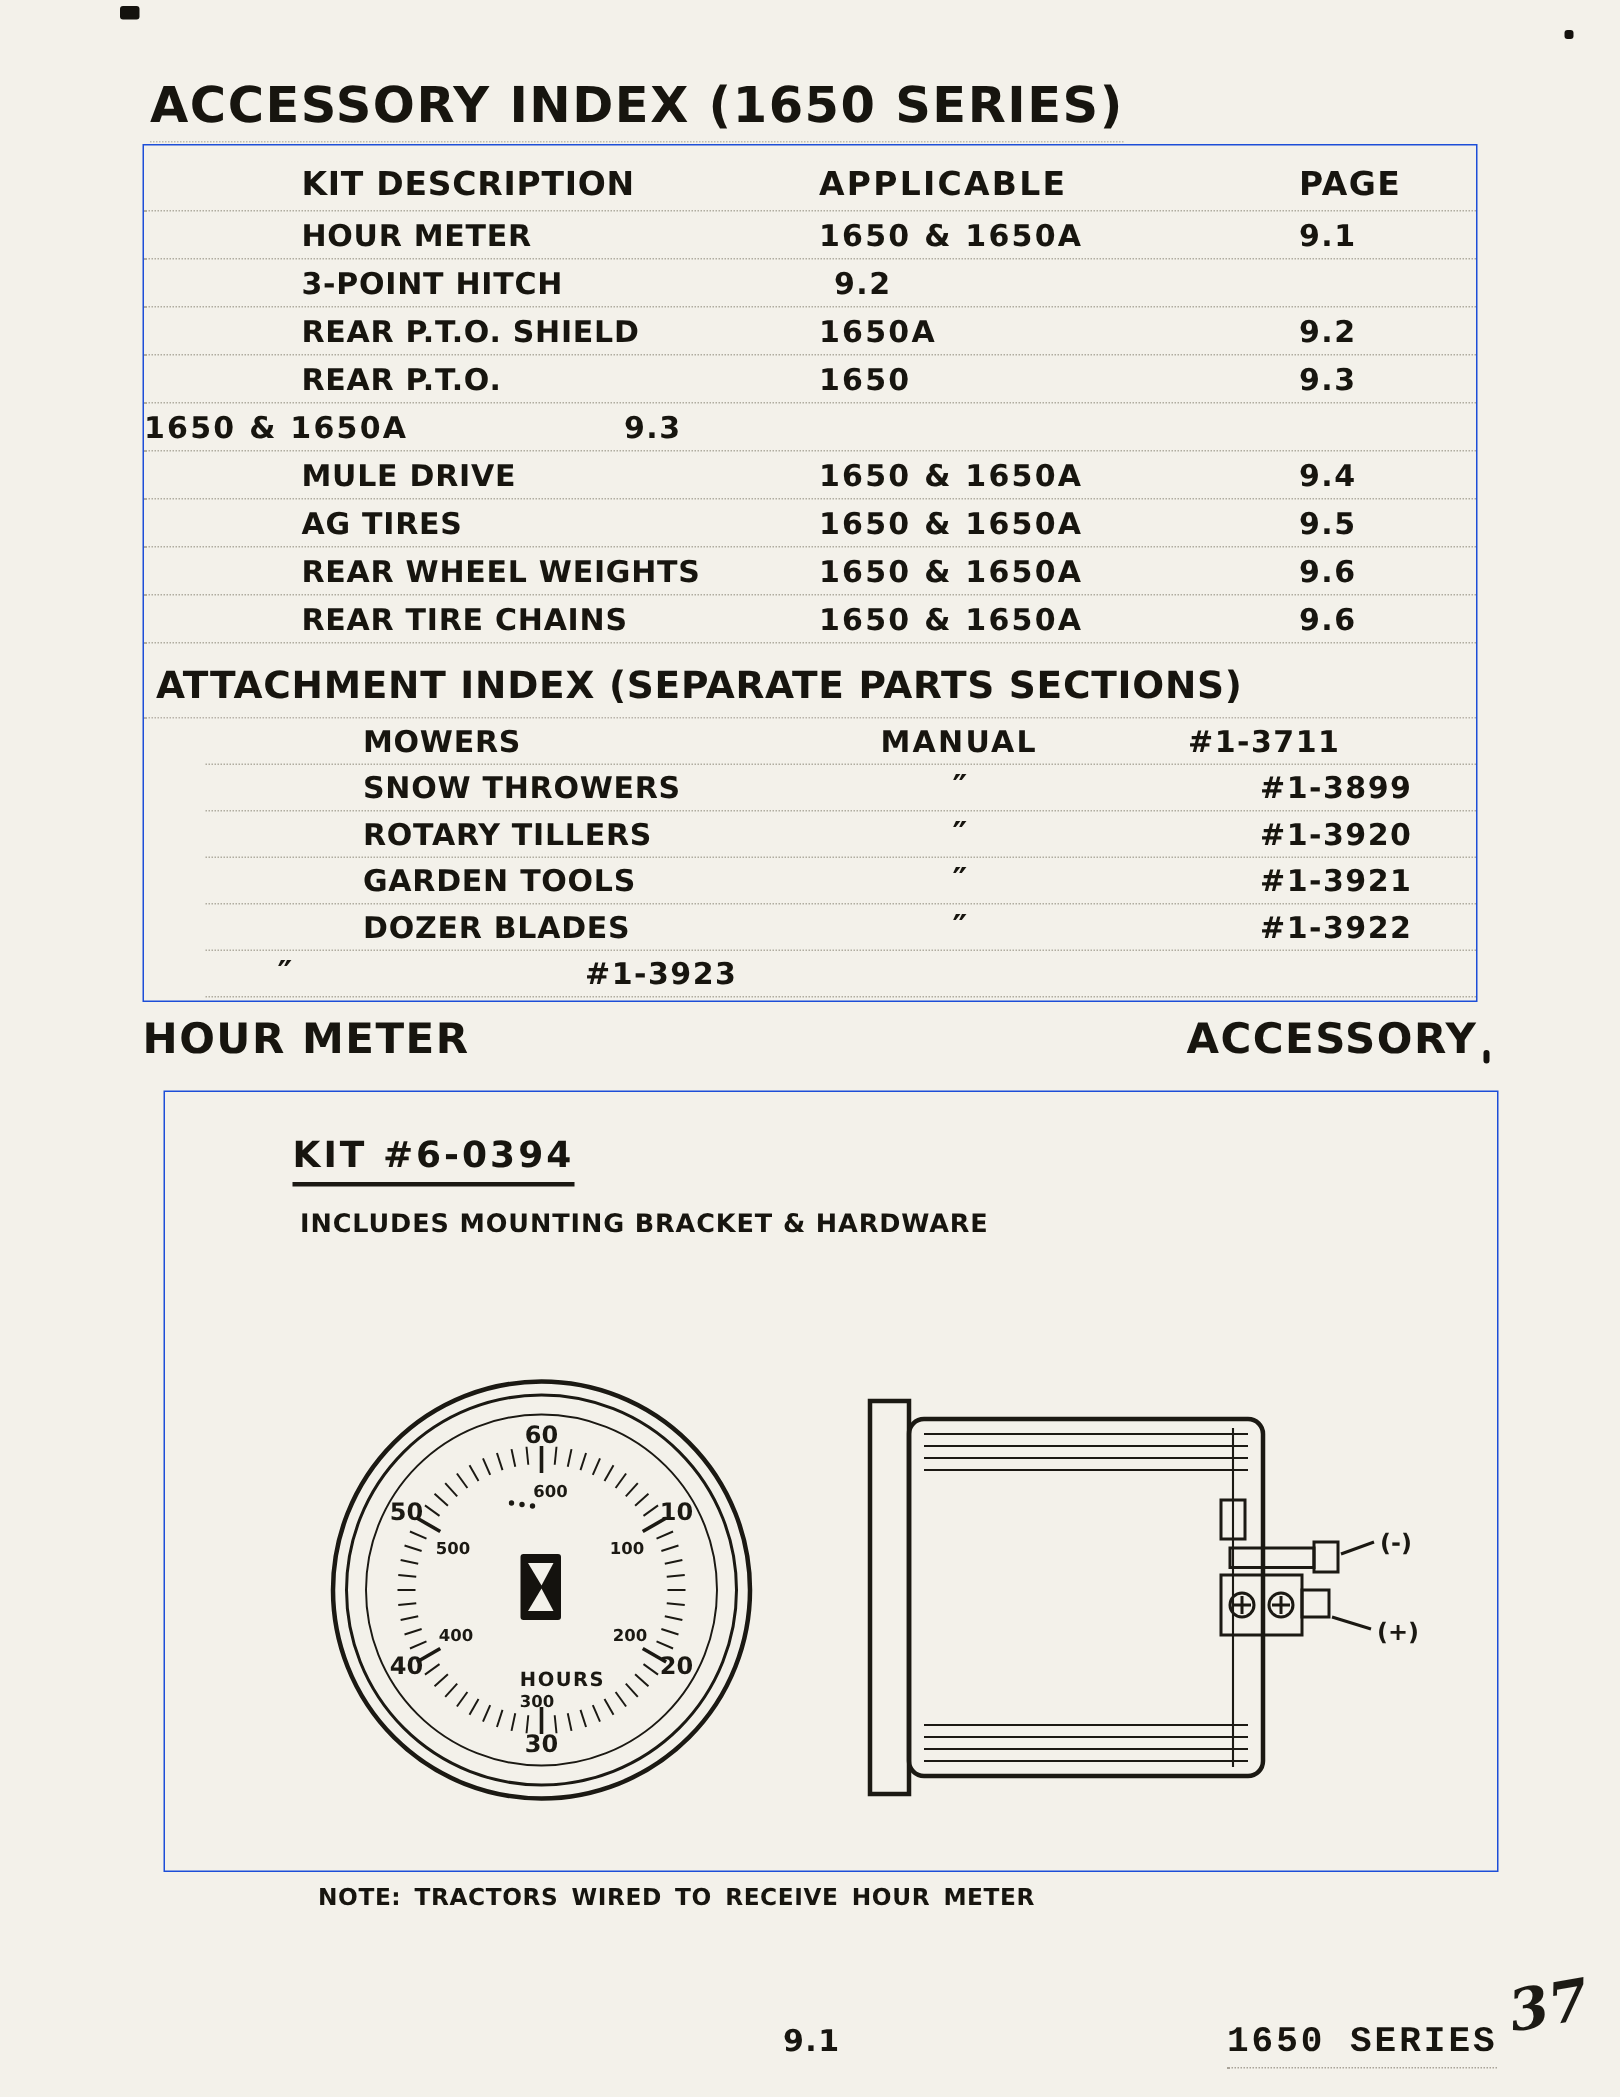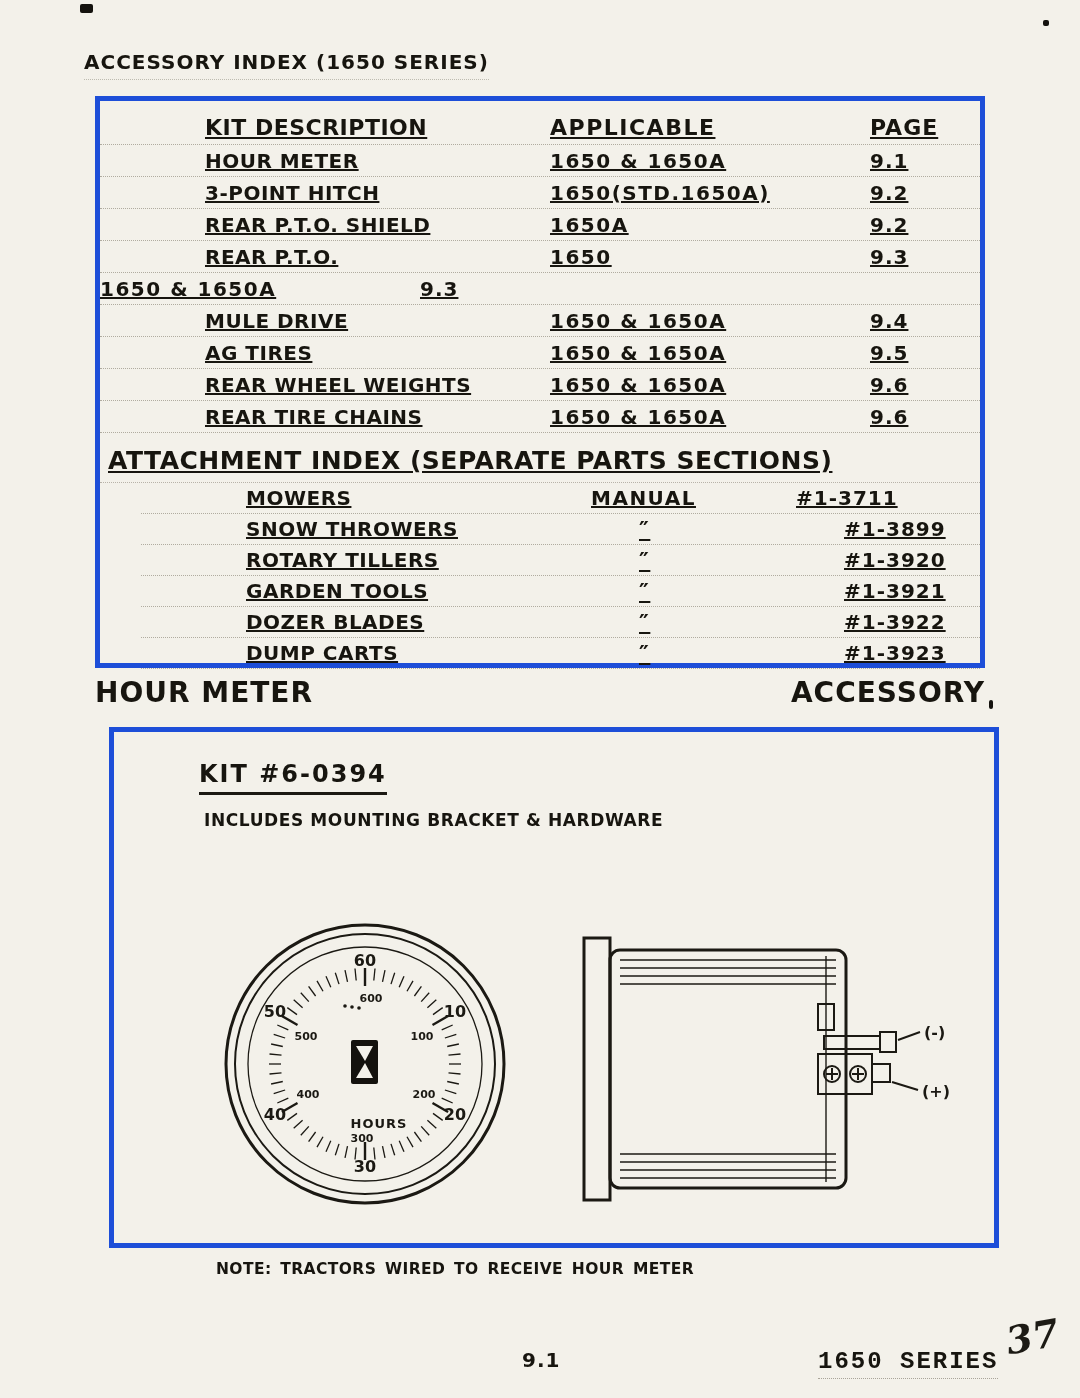--- a/index.html
+++ b/index.html
@@ -9,26 +9,26 @@
     background:#f3f1ea;
     color:#17150f;
     font-family:"DejaVu Sans","Liberation Sans",sans-serif;
     font-weight:bold;
     overflow:hidden;
   }
   
   .smudge { position:absolute; background:#14120e; border-radius:2px; }
 
   .title {
-    position:absolute; left:84px; top:50px;
-    font-size:20px; letter-spacing:1px;
+    position:absolute; left:100px; top:50px;
+    font-size:33px; letter-spacing:1px;
     border-bottom:1px dotted rgba(90,85,70,.35); padding-bottom:5px;
   }
 
-  .box { position:absolute; border:5px solid #1d4ed8;text-decoration:underline; }
+  .box { position:absolute; border:1px solid #1d4ed8; }
   #box1 { left:95px; top:96px; width:890px; height:572px; padding-top:10px; }
   #box2 { left:109px; top:727px; width:890px; height:521px; }
 
   .thead, .trow { display:flex; align-items:center;
     border-bottom:1px dotted rgba(95,88,72,.45); }
   .thead { height:34px; font-size:22px; letter-spacing:1px; }
   .trow  { height:32px; font-size:20px; }
   .att .trow { height:31px;margin-left:41px; }
 
   .c1 { flex:0 0 345px; margin-left:105px; letter-spacing:.5px; white-space:nowrap; }
@@ -100,21 +100,20 @@
         <div class="c3">PAGE</div>
       </div>
 
       <div class="trow">
         <div class="c1">HOUR METER</div>
         <div class="c2">1650 &amp; 1650A</div>
         <div class="c3">9.1</div>
       </div>
       <div class="trow">
         <div class="c1">3-POINT HITCH</div>
-        <div class="c2">1650(STD.1650A)</div>
         <div class="c3">9.2</div>
       </div>
       <div class="trow">
         <div class="c1">REAR P.T.O. SHIELD</div>
         <div class="c2">1650A</div>
         <div class="c3">9.2</div>
       </div>
       <div class="trow">
         <div class="c1">REAR P.T.O.</div>
         <div class="c2">1650</div>
@@ -170,21 +169,20 @@
         <div class="c1">GARDEN TOOLS</div>
         <div class="c2 ditto">″</div>
         <div class="c3">#1-3921</div>
       </div>
       <div class="trow">
         <div class="c1">DOZER BLADES</div>
         <div class="c2 ditto">″</div>
         <div class="c3">#1-3922</div>
       </div>
       <div class="trow">
-        <div class="c1">DUMP CARTS</div>
         <div class="c2 ditto">″</div>
         <div class="c3">#1-3923</div>
       </div>
     </div>
   </div>
 
   <div class="section-heads">
     <span>HOUR METER</span>
     <span>ACCESSORY</span>
   </div>

